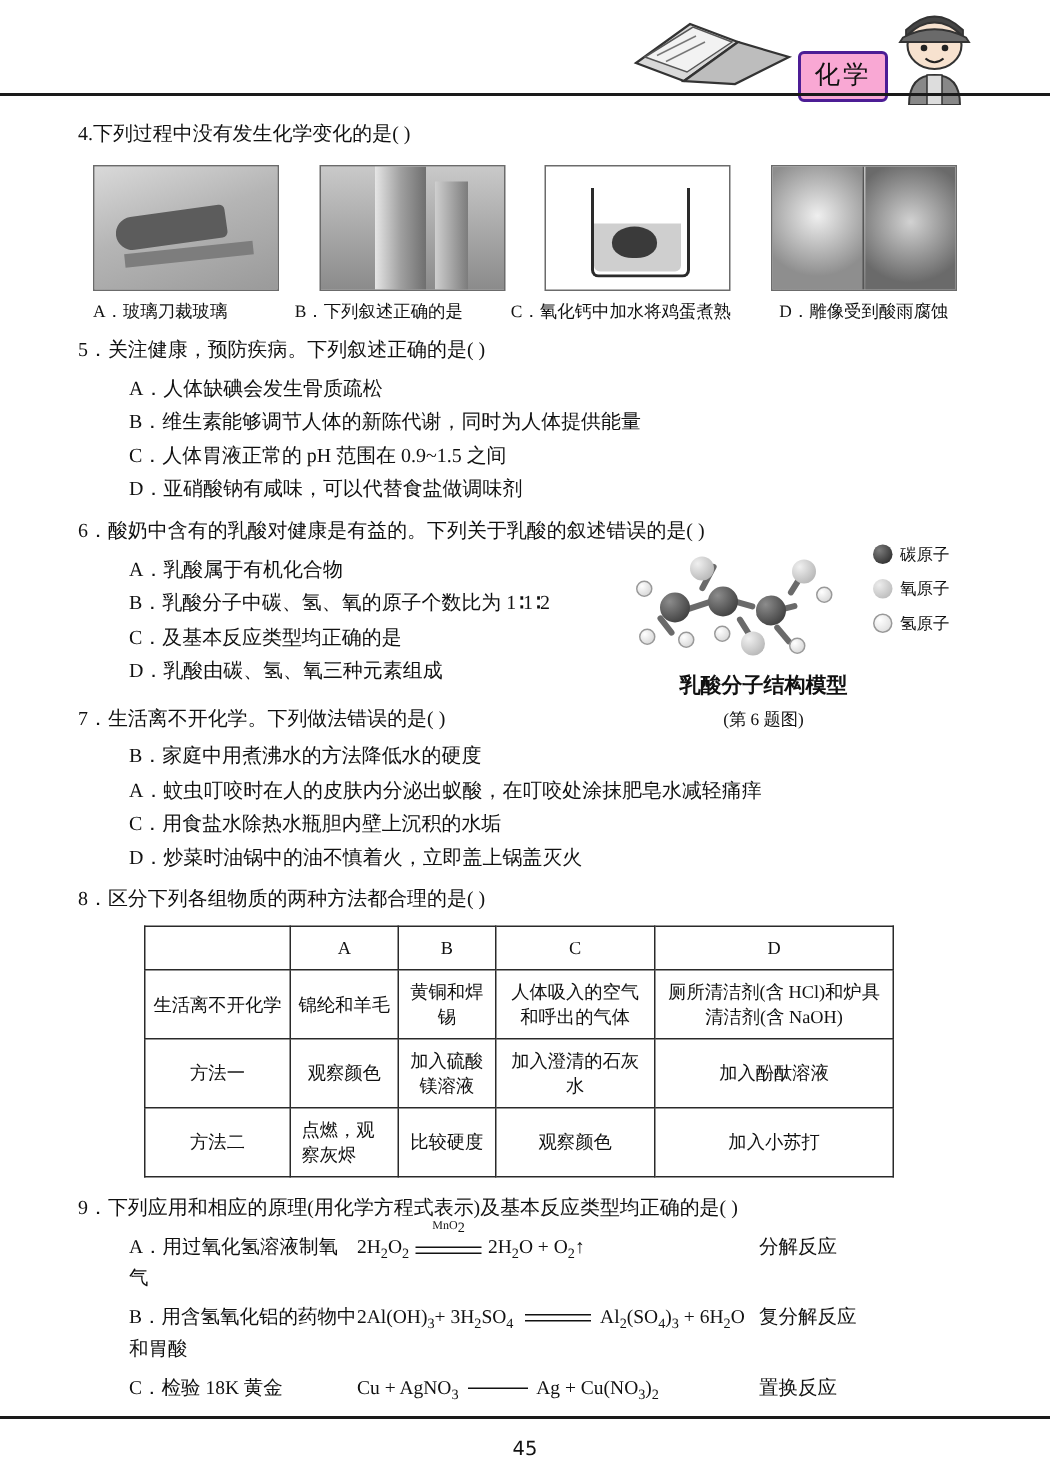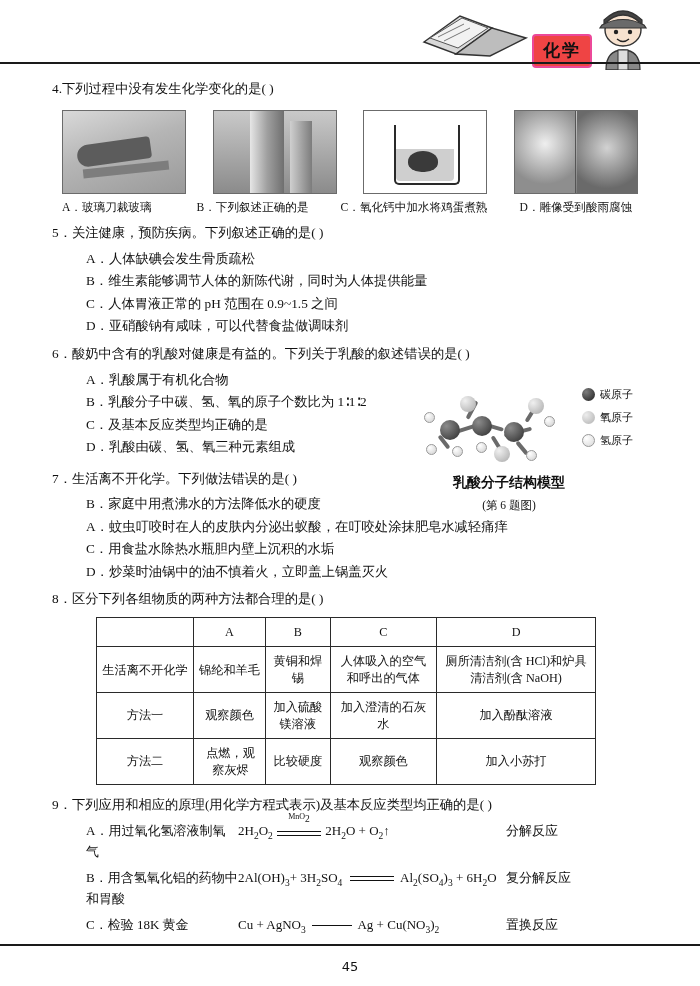--- a/index.html
+++ b/index.html
@@ -36,27 +36,27 @@
     top: 6px;
     width: 110px;
     height: 46px;
   }
   .chem-badge {
     position: absolute;
     left: 122px;
     top: 28px;
     width: 56px;
     height: 30px;
-    border: 2px solid #ec4899;
+    border: 2px solid #4c1d95;
     border-radius: 4px;
-    background: #ef4444;
+    background: #f9a8d4;
     text-align: center;
     line-height: 28px;
     font-size: 17px;
-    font-weight: bold;
+    font-weight: normal;
     letter-spacing: 2px;
     font-family: "DejaVu Sans", sans-serif;
   }
   .kid {
     position: absolute;
     left: 178px;
     top: 2px;
     width: 70px;
     height: 62px;
   }
@@ -204,21 +204,20 @@
     background: radial-gradient(circle at 50% 45%, #d2d2d2, #6a6a6a 75%);
   }
 
   
   .mol-wrap {
     position: absolute;
     right: 0px;
     top: 316px;
     width: 240px;
     text-align: center;
-    margin-top: 25px;
   }
   .mol-canvas {
     position: relative;
     width: 240px;
     height: 86px;
   }
   .atom {
     position: absolute;
     border-radius: 50%;
   }
@@ -279,21 +278,21 @@
     line-height: 1.35;
   }
   table.q8 td.head {
     font-weight: normal;
   }
   table.q8 td.rowlabel {
     text-align: center;
     width: 86px;
   }
   table.q8 td.left {
-    text-align: center;
+    text-align: left;
     padding-left: 7px;
   }
 
   
   .eqrow {
     display: flex;
     align-items: baseline;
     padding-left: 34px;
     margin-bottom: 5px;
     font-size: 13px;

